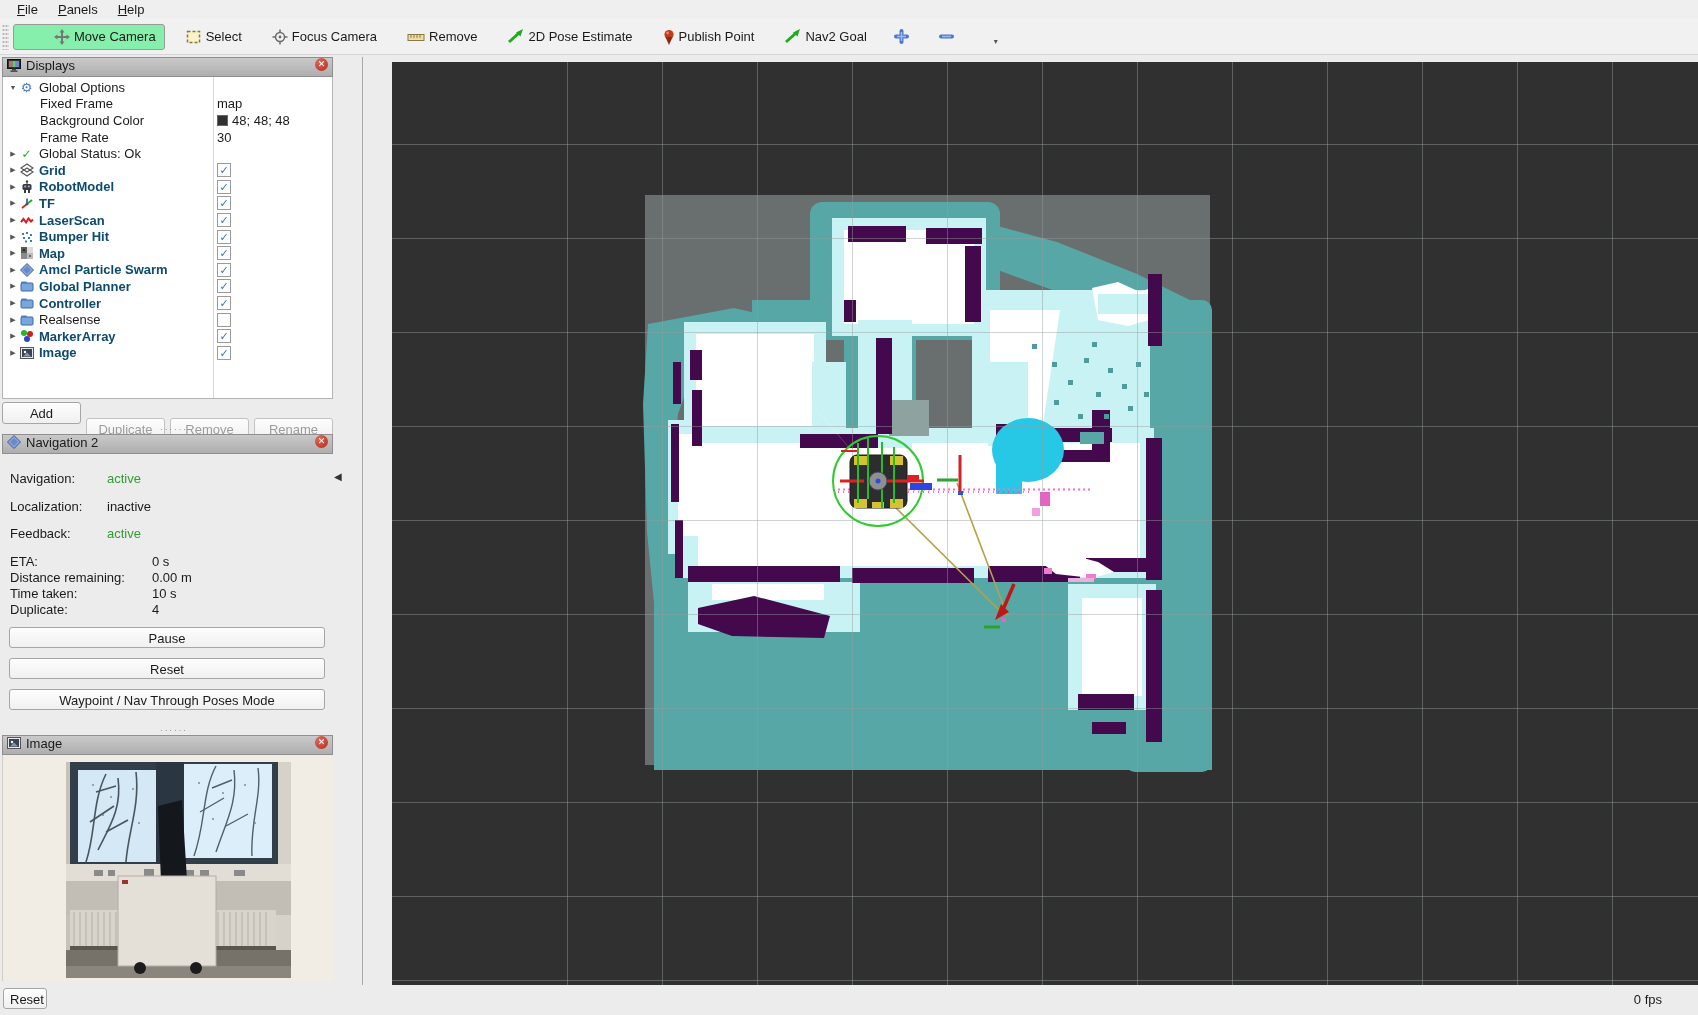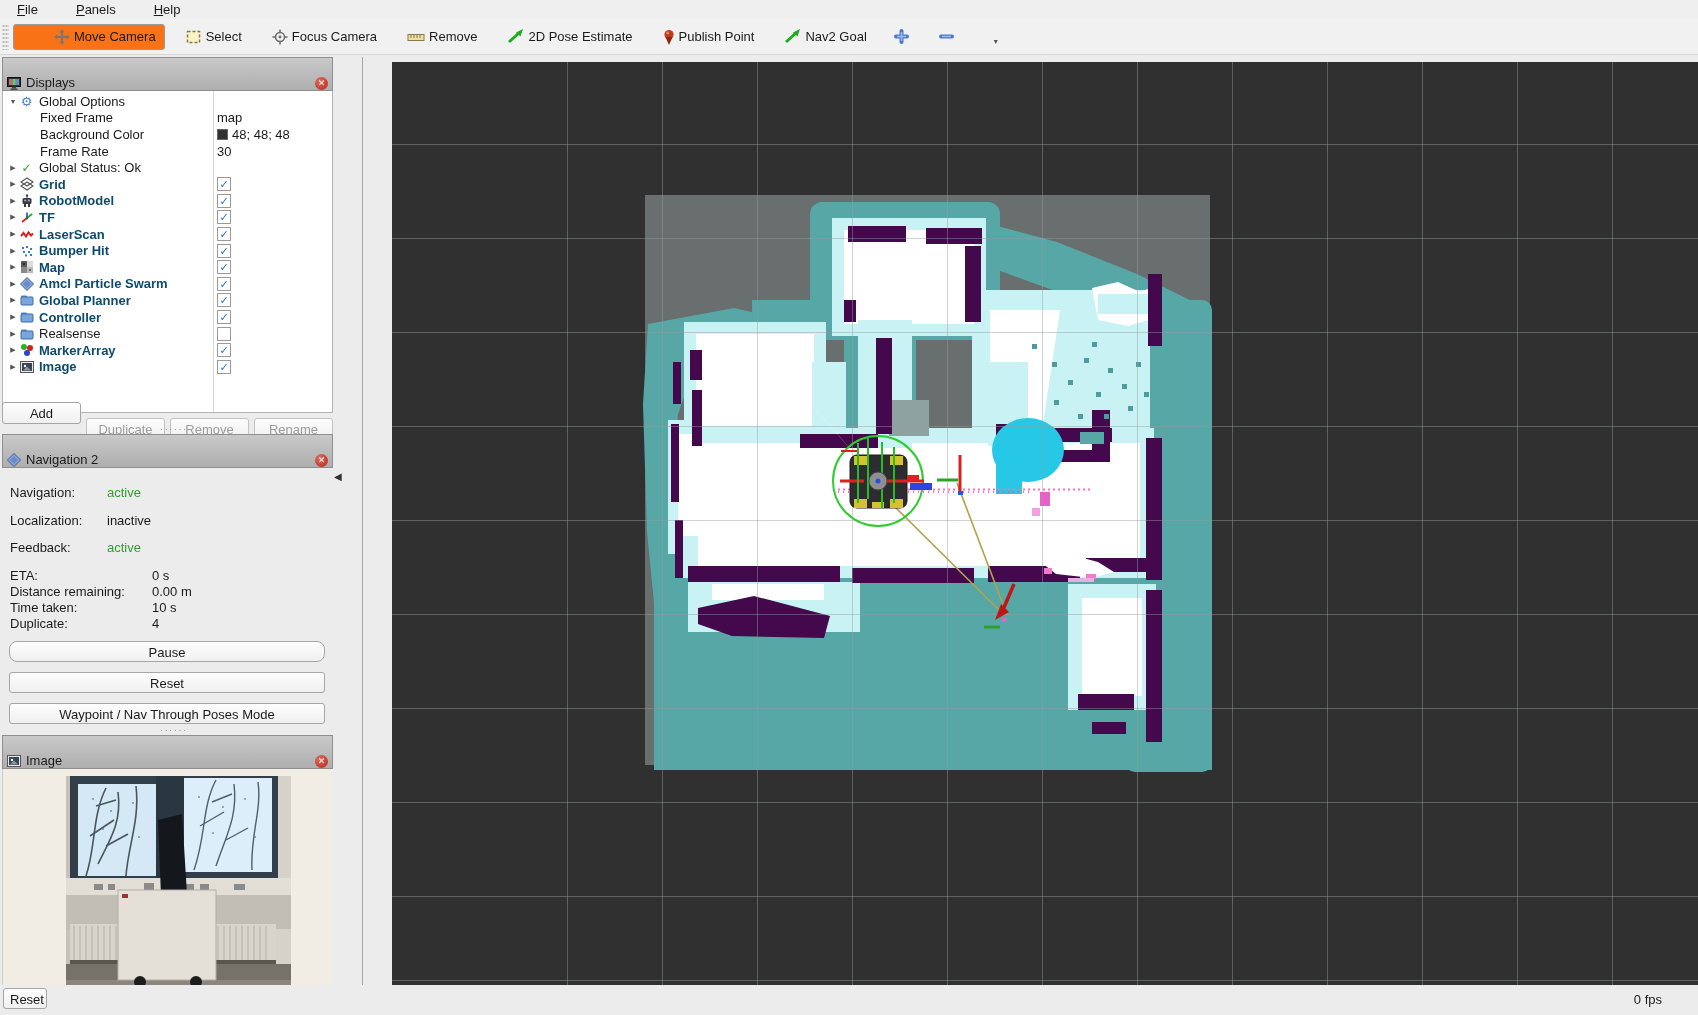--- a/index.html
+++ b/index.html
@@ -2,34 +2,34 @@
 <html><head>
 <meta charset="utf-8">
 <style>
   * { margin:0; padding:0; box-sizing:border-box; }
   html,body { width:1698px; height:1015px; }
   body {
     position:relative; overflow:hidden; background:#ececec;
     font-family:"Liberation Sans","DejaVu Sans",sans-serif; font-size:13px; color:#1a1a1a;
   }
   
-  .menubar { position:absolute; left:0; top:0; width:100%; height:19px; background:#efefef; display:flex; align-items:center; padding-left:8px; gap:20px; }
+  .menubar { position:absolute; left:0; top:0; width:100%; height:19px; background:#efefef; display:flex; align-items:center; padding-left:8px; gap:2px; }
   .menu-item { display:inline-block; padding:1px 9px; cursor:default; }
   .menu-item::first-letter { text-decoration:underline; }
   
   .toolbar { position:absolute; left:0; top:19px; width:100%; height:36px; background:#f1f1f1; border-bottom:1px solid #d6d6d6; display:flex; align-items:center; padding-left:2px; }
   .tb-handle { width:7px; height:26px; margin-right:4px; background-image:radial-gradient(circle,#b5b5b5 1px,transparent 1.2px); background-size:3px 4px; }
   .tool { display:flex; align-items:center; gap:4px; padding:4px 8px; margin-right:12px; border:1px solid transparent; border-radius:3px; white-space:nowrap; }
-  .tool.active { background:#f97316; border-color:#9a9a9a;padding-left:40px; }
+  .tool.active { background:#86efac; border-color:#9a9a9a;padding-left:40px; }
   .tool svg { display:block; }
   .tool-sq { padding:4px 5px; margin-right:18px; }
   .tb-ext { color:#555; font-size:8px; margin-left:16px; margin-top:10px; }
   
   .panel { position:absolute; left:2px; width:331px; }
-  .panel-header { height:34px; background:linear-gradient(#c9c9c9,#aeaeae); border:1px solid #8f8f8f; display:flex; align-items:flex-end; gap:5px; padding:0 4px; }
+  .panel-header { height:20px; background:linear-gradient(#c9c9c9,#aeaeae); border:1px solid #8f8f8f; display:flex; align-items:flex-start; gap:5px; padding:0 4px; }
   .panel-title { flex:0 1 auto; }
   .close-btn { margin-left:auto; width:13px; height:13px; border-radius:50%; background:radial-gradient(circle at 35% 30%,#e06a5a,#b22a1e); color:#fff; font-size:9px; line-height:12px; text-align:center; font-weight:bold; }
   .hdr-icon { width:14px; height:14px; }
   
   .displays-body { position:relative; height:322px; background:#fff; border:1px solid #b4b4b4; border-top:none; overflow:hidden; padding-top:2px; }
   .col-sep { position:absolute; left:210px; top:0; bottom:0; width:1px; background:#d8d8d8; }
   .trow { position:relative; height:16.6px; display:flex; align-items:center; }
   .exp { width:12px; margin-left:4px; font-size:7px; color:#555; text-align:center; }
   .ticon { width:15px; height:14px; margin-right:5px; display:flex; align-items:center; justify-content:center; font-size:12px; }
   .tlabel { white-space:nowrap; }
@@ -439,21 +439,21 @@
       <span class="stat-val">0.00 m</span>
     </div>
     <div class="nav-row" style="top:132px;">
       <span class="stat-label">Time taken:</span>
       <span class="stat-val">10 s</span>
     </div>
     <div class="nav-row" style="top:148px;">
       <span class="stat-label">Duplicate:</span>
       <span class="stat-val">4</span>
     </div>
-    <button class="qbtn wide-btn" style="top:173px;border-radius:8px;">Pause</button>
+    <button class="qbtn wide-btn" style="top:173px;">Pause</button>
     <button class="qbtn wide-btn" style="top:204px;">Reset</button>
     <button class="qbtn wide-btn" style="top:235px;">Waypoint / Nav Through Poses Mode</button>
   </div>
 </div>
 
 <span class="splitter" style="left:160px; top:726px;">······</span>
 
 <div class="panel" style="top:735px;">
   <div class="panel-header">
     <span class="hdr-icon"><svg width="14" height="14">

